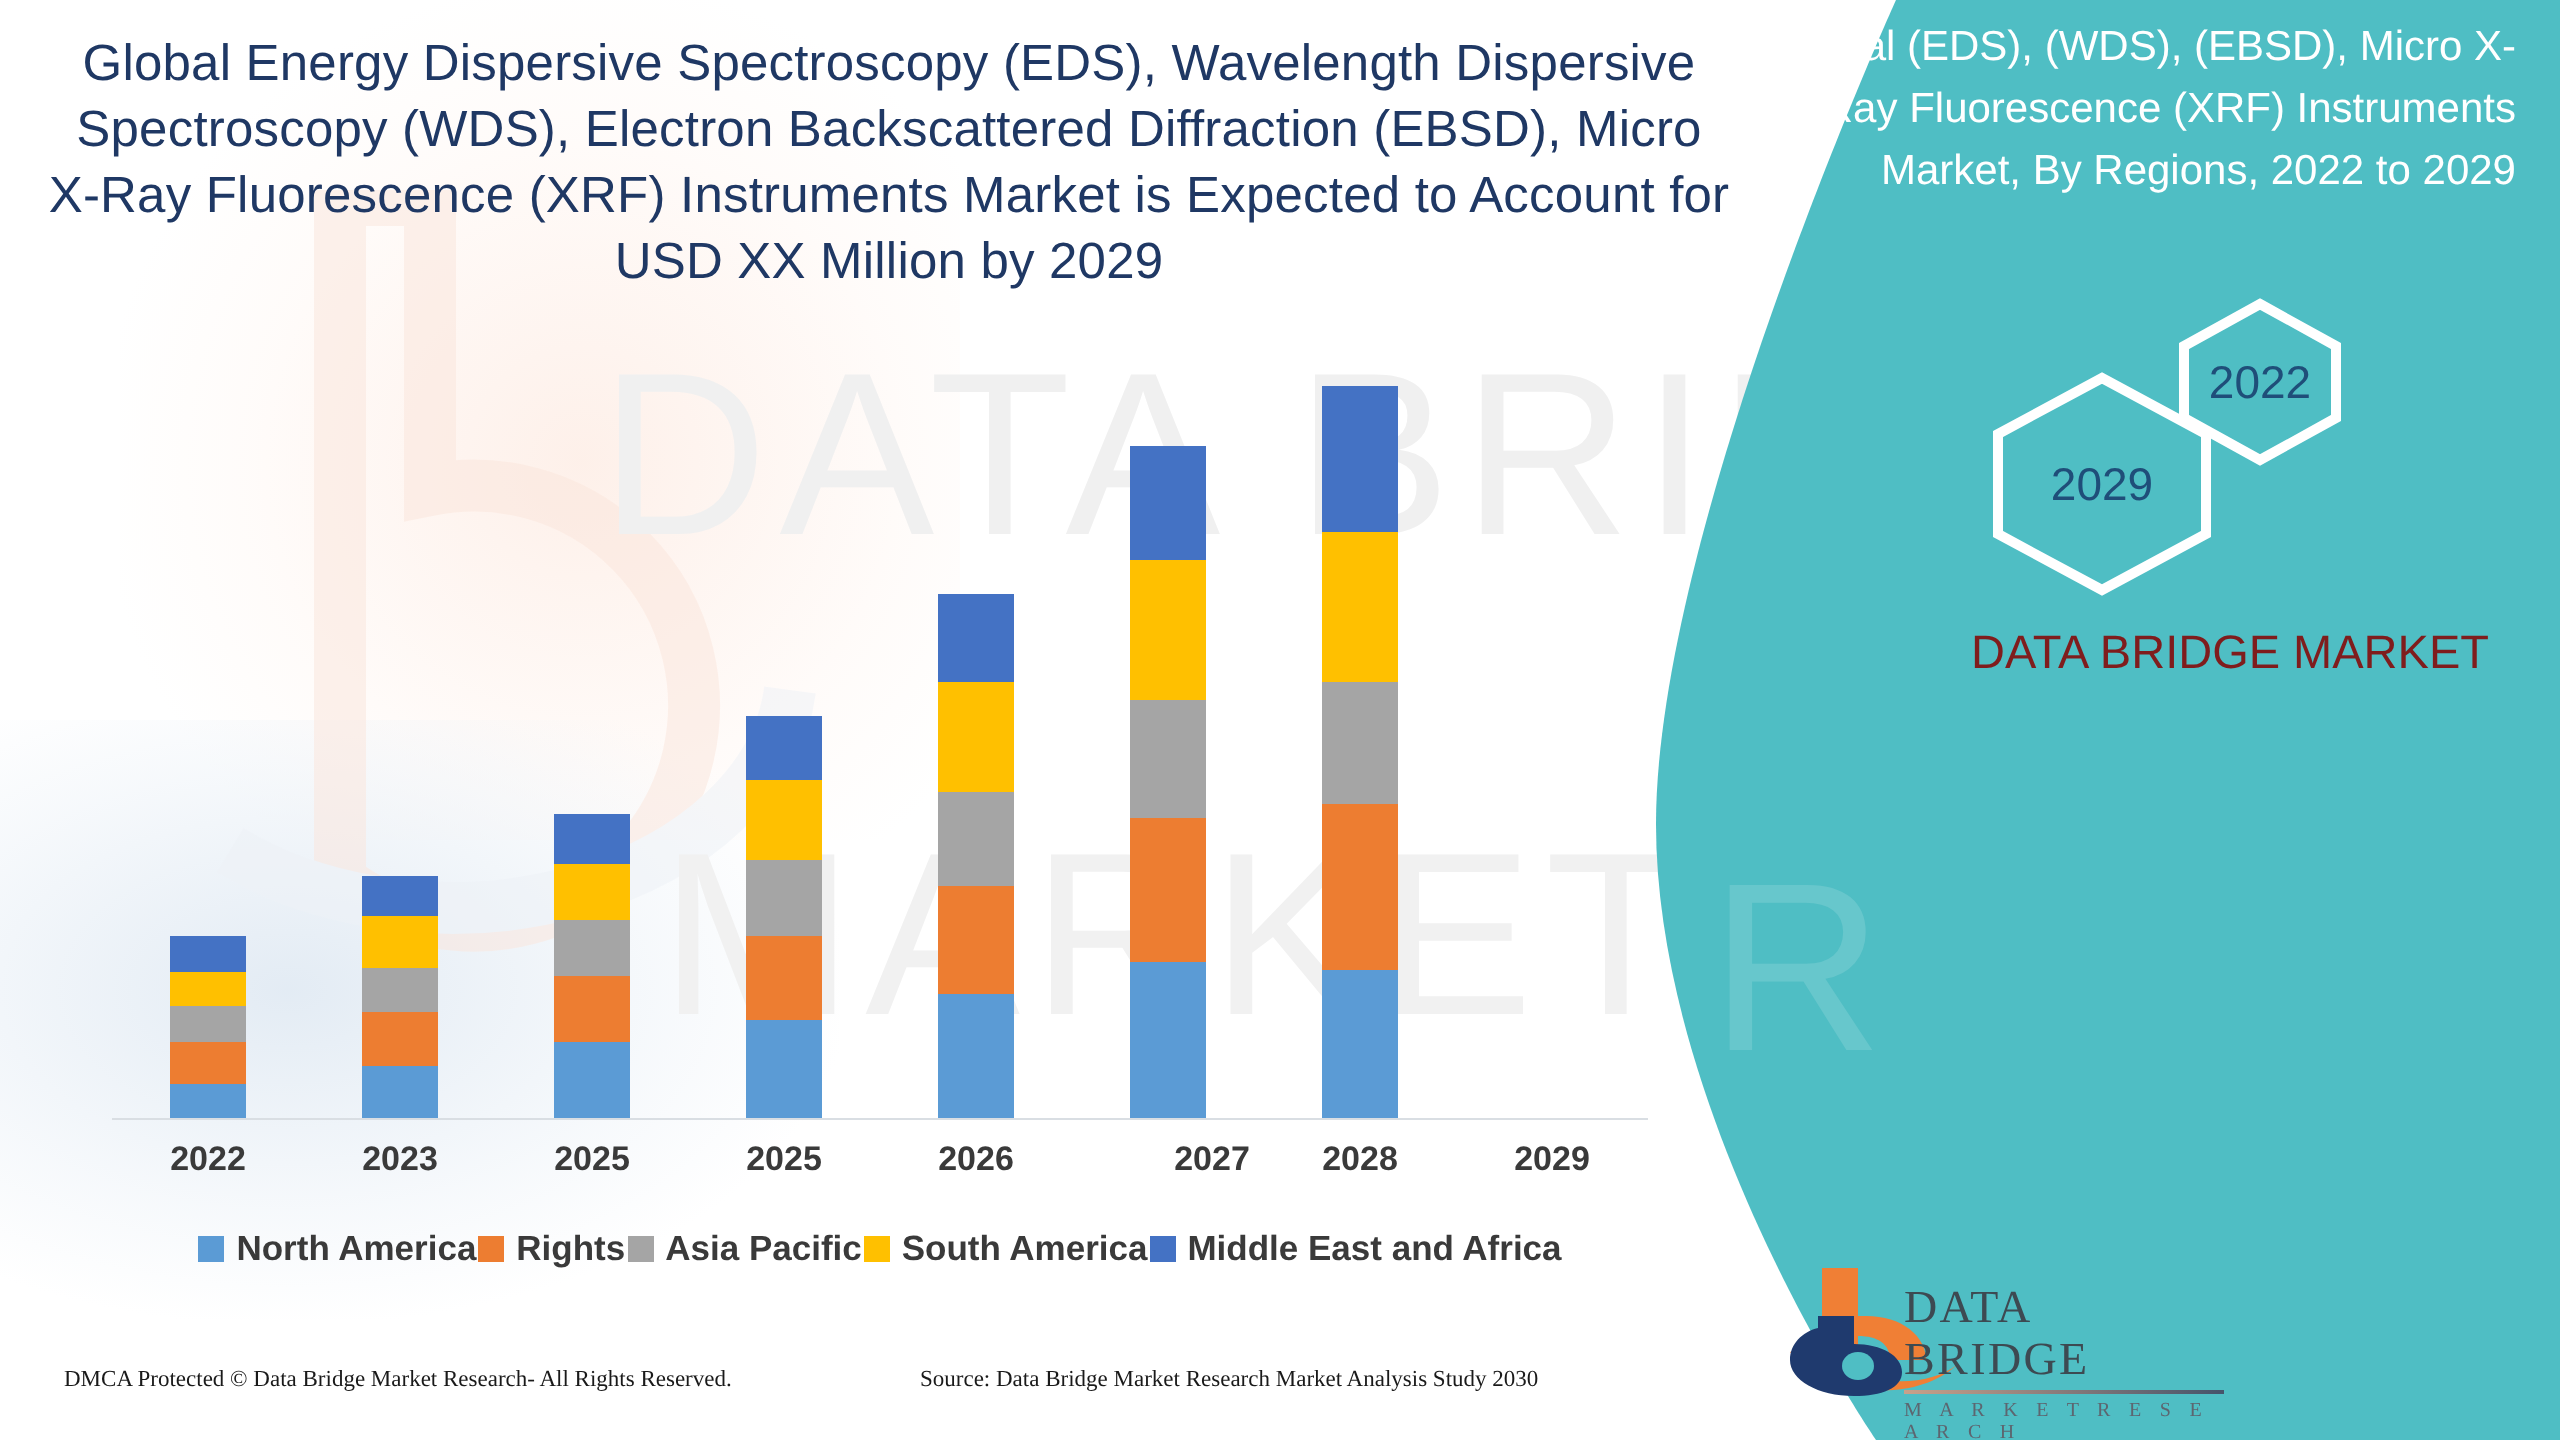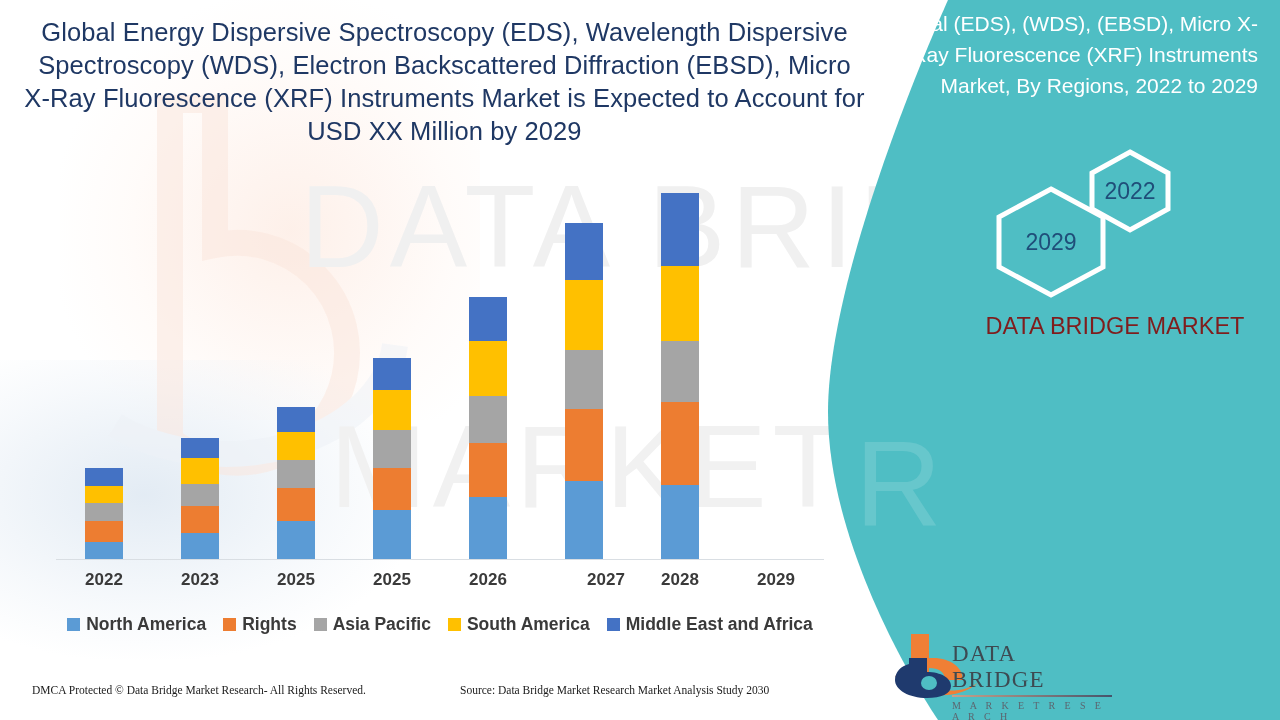--- a/index.html
+++ b/index.html
@@ -68,21 +68,21 @@
   .axis-line{position:absolute;left:0;bottom:0;width:768px;height:1px;background:#d9dee3;}
   .bars{position:absolute;left:0;bottom:1px;width:768px;height:399px;}
   .bar-col{position:absolute;bottom:0;width:38px;display:flex;flex-direction:column-reverse;}
   .seg{width:100%;}
 
   .xlabels{position:absolute;left:56px;top:570px;width:768px;height:26px;}
   .xlab{position:absolute;top:0;width:76px;text-align:center;color:#3a3a3a;font-size:17px;font-weight:bold;}
 
   
   .legend{position:absolute;left:56px;top:614px;width:768px;display:flex;align-items:center;
-    justify-content:center;gap:17px;}
+    justify-content:center;gap:1px;}
   .lg-item{display:flex;align-items:center;gap:6px;}
   .lg-swatch{width:13px;height:13px;display:block;}
   .lg-text{color:#3a3a3a;font-size:17.5px;font-weight:bold;white-space:nowrap;}
 
   
   .foot{position:absolute;top:684px;color:#1a1a1a;font-size:11.5px;
     font-family:"Liberation Serif", serif;white-space:nowrap;}
   .foot.dmca{left:32px;}
   .foot.source{left:460px;}
 </style>

